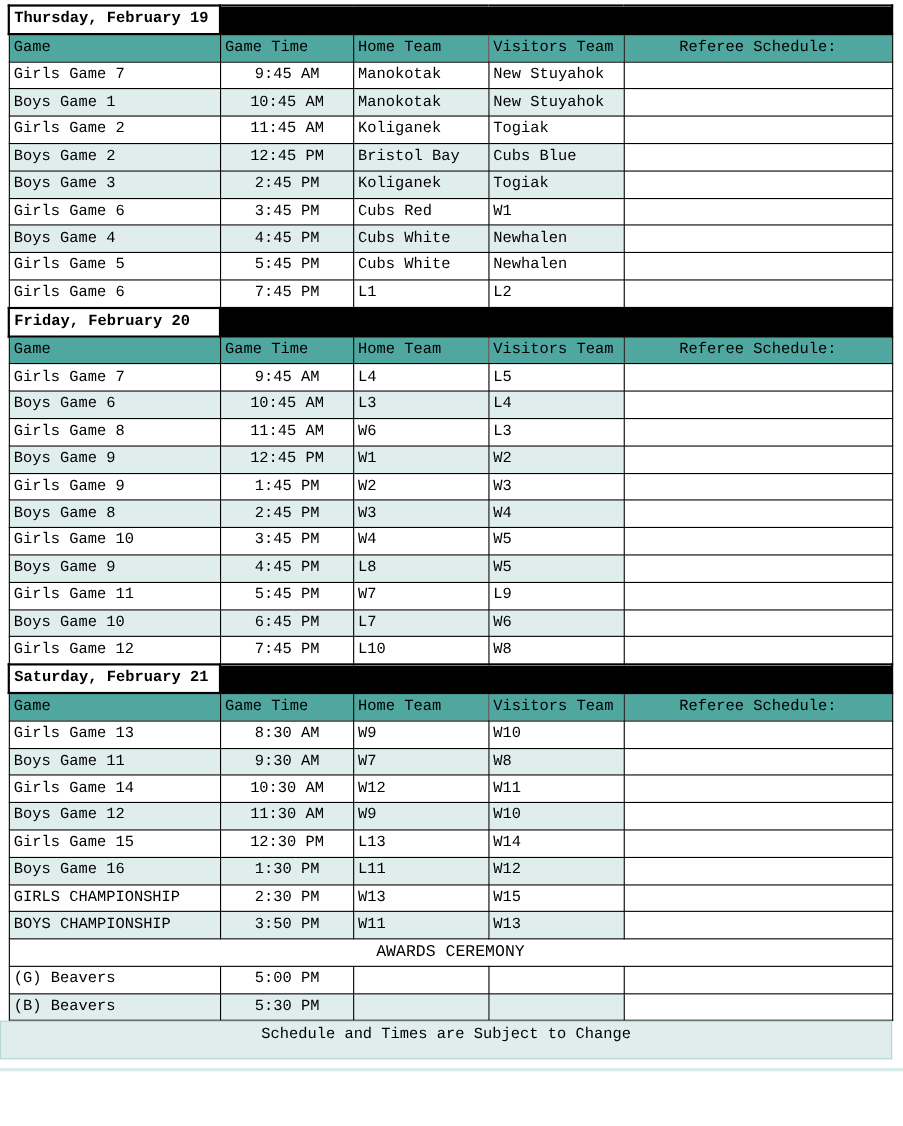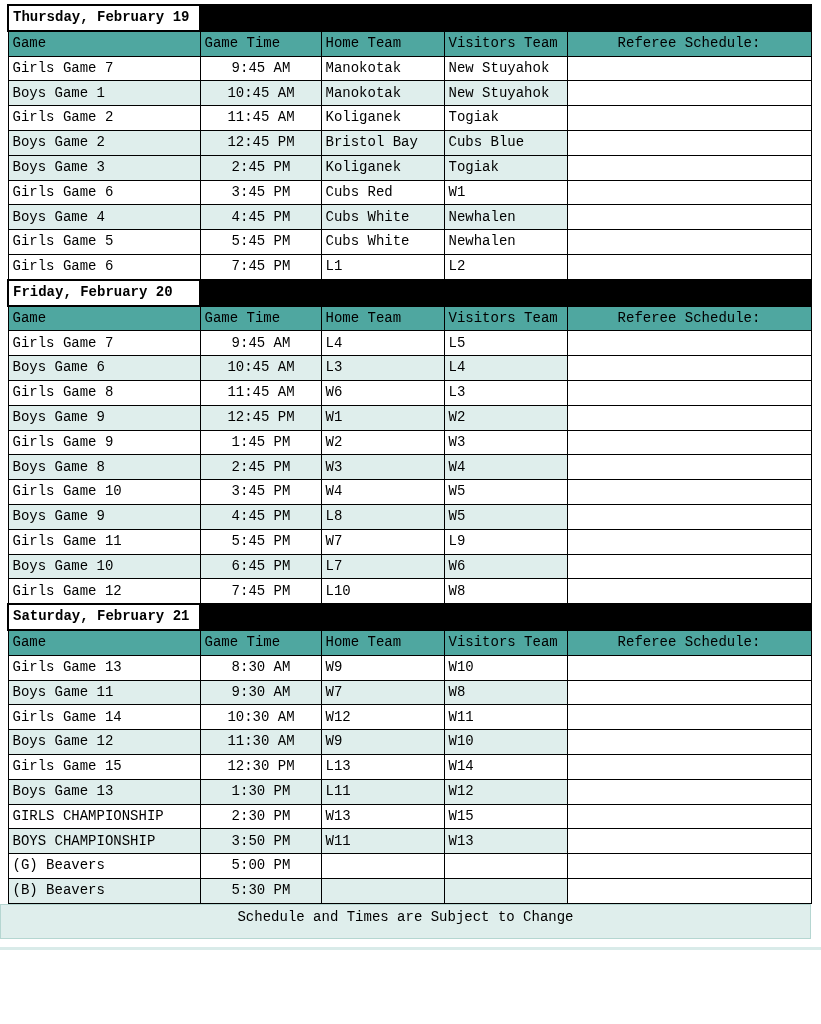--- a/index.html
+++ b/index.html
@@ -286,39 +286,42 @@
           <td></td>
         </tr>
         <tr>
           <td class="stripeable">Girls Game 15</td>
           <td class="stripeable time">12:30 PM</td>
           <td class="stripeable">L13</td>
           <td class="stripeable">W14</td>
           <td></td>
         </tr>
         <tr class="stripe">
-          <td class="stripeable">Boys Game 13</td>
+          <td class="stripeable">Boys Game 16</td>
           <td class="stripeable time">1:30 PM</td>
           <td class="stripeable">L11</td>
           <td class="stripeable">W12</td>
           <td></td>
         </tr>
         <tr>
           <td class="stripeable">GIRLS CHAMPIONSHIP</td>
           <td class="stripeable time">2:30 PM</td>
           <td class="stripeable">W13</td>
           <td class="stripeable">W15</td>
           <td></td>
         </tr>
         <tr class="stripe">
           <td class="stripeable">BOYS CHAMPIONSHIP</td>
           <td class="stripeable time">3:50 PM</td>
           <td class="stripeable">W11</td>
           <td class="stripeable">W13</td>
           <td></td>
+        </tr>
+        <tr>
+          <td class="awards" colspan="5">AWARDS CEREMONY</td>
         </tr>
         <tr>
           <td class="stripeable">(G) Beavers</td>
           <td class="stripeable time">5:00 PM</td>
           <td class="stripeable"></td>
           <td class="stripeable"></td>
           <td></td>
         </tr>
         <tr class="stripe">
           <td class="stripeable">(B) Beavers</td>

